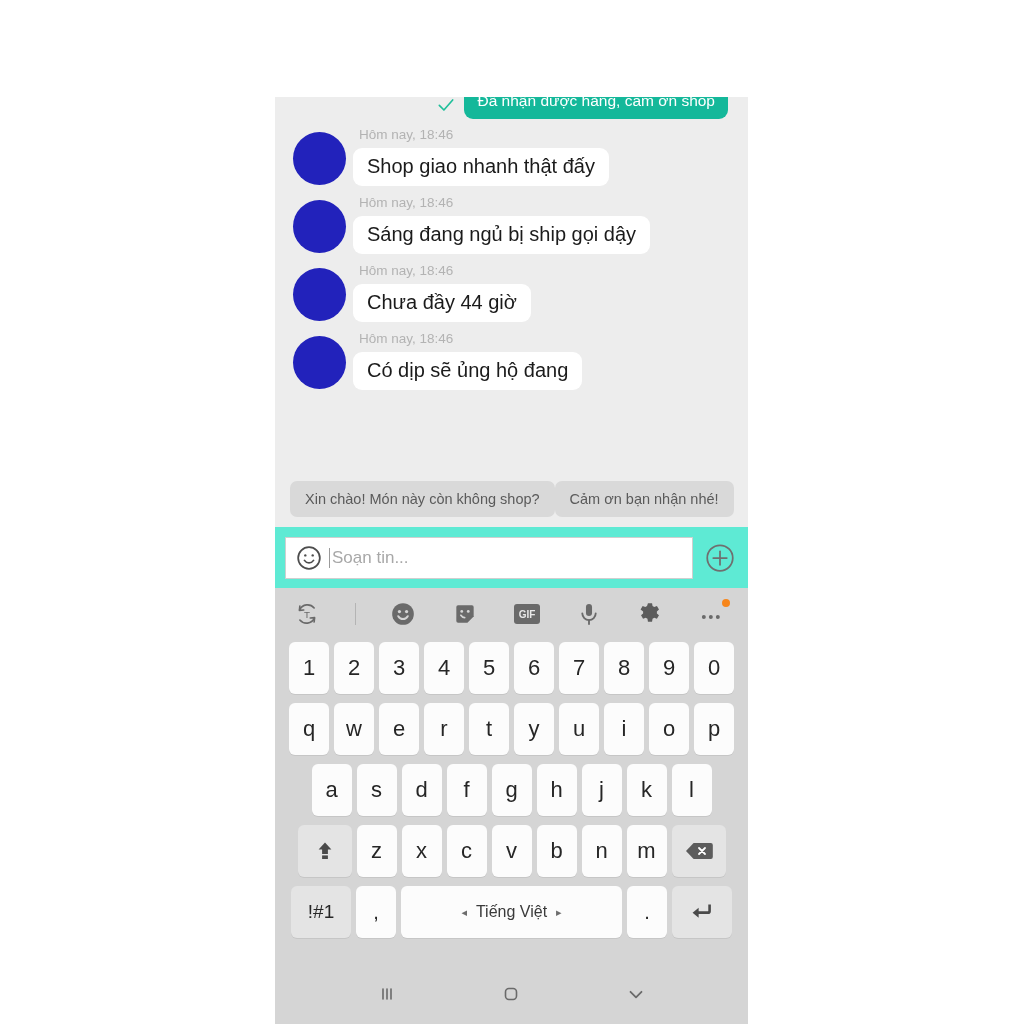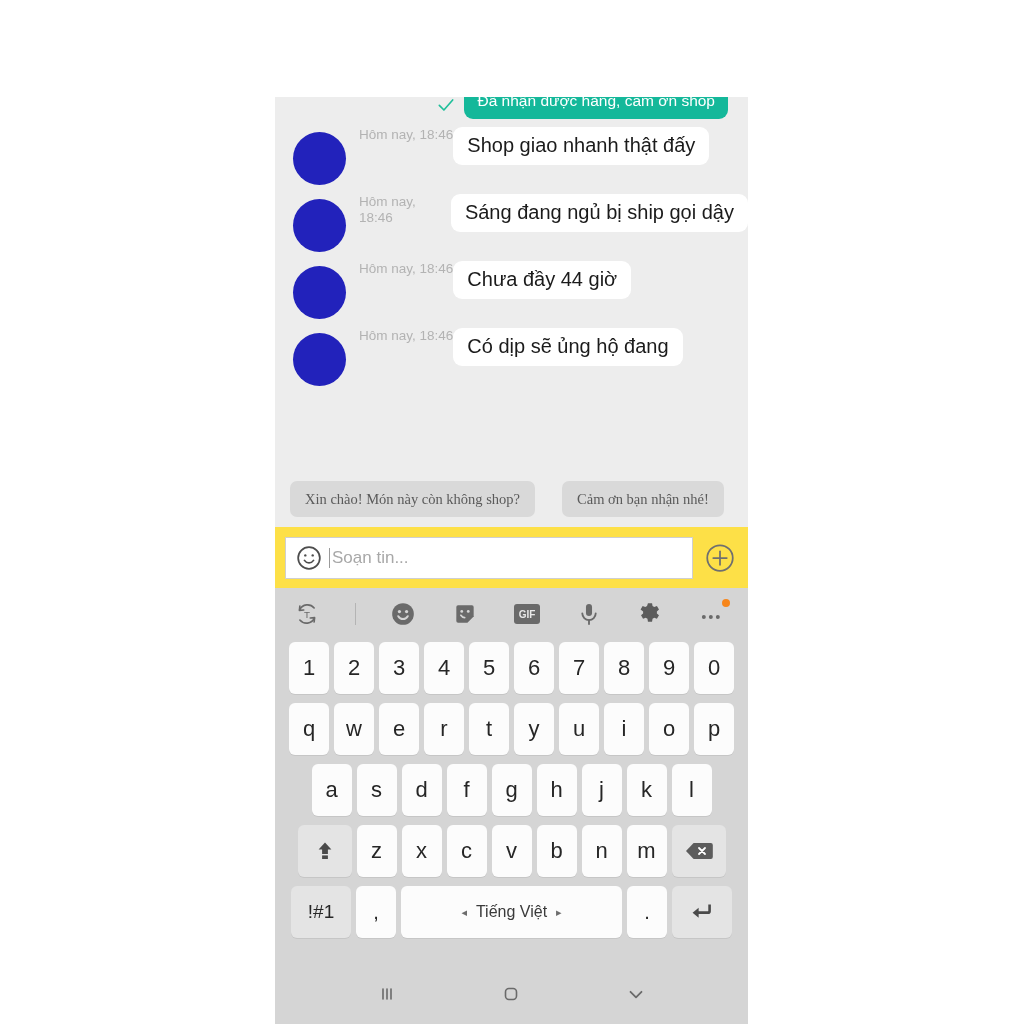--- a/index.html
+++ b/index.html
@@ -85,21 +85,21 @@
   .avatar {
     width: 53px;
     height: 53px;
     border-radius: 50%;
     background: #2222bb;
     flex: none;
     margin-top: 5px;
   }
   .msg-col {
     display: flex;
-    flex-direction: row;
+    flex-direction: column;
     align-items: flex-start;
     margin-left: 7px;
   }
   .msg-time {
     color: #b3b3b3;
     font-size: 13.5px;
     line-height: 16px;
     padding: 0 0 5px 6px;
   }
   .bubble-in {
@@ -112,39 +112,38 @@
     white-space: nowrap;
   }
 
   
   .quick-replies {
     position: absolute;
     bottom: 10px;
     left: 0;
     right: 0;
     display: flex;
-    gap: 27px;
+    gap: 0;
     padding-left: 15px;
     overflow: hidden;
-    font-family: Liberation Serif, serif;
   }
   .chip {
     background: #d9d9d9;
     color: #5a5a5a;
     border-radius: 7px;
     padding: 9px 15px;
     font-size: 14.5px;
     line-height: 18px;
     white-space: nowrap;
     flex: none;
   }
 
   
   .composer {
-    background: #fde047;
+    background: #5eead4;
     height: 61px;
     display: flex;
     align-items: center;
     padding: 0 8px 0 10px;
     flex: none;
     box-sizing: border-box;
     text-align: right;
   }
   .input-box {
     flex: 1;

